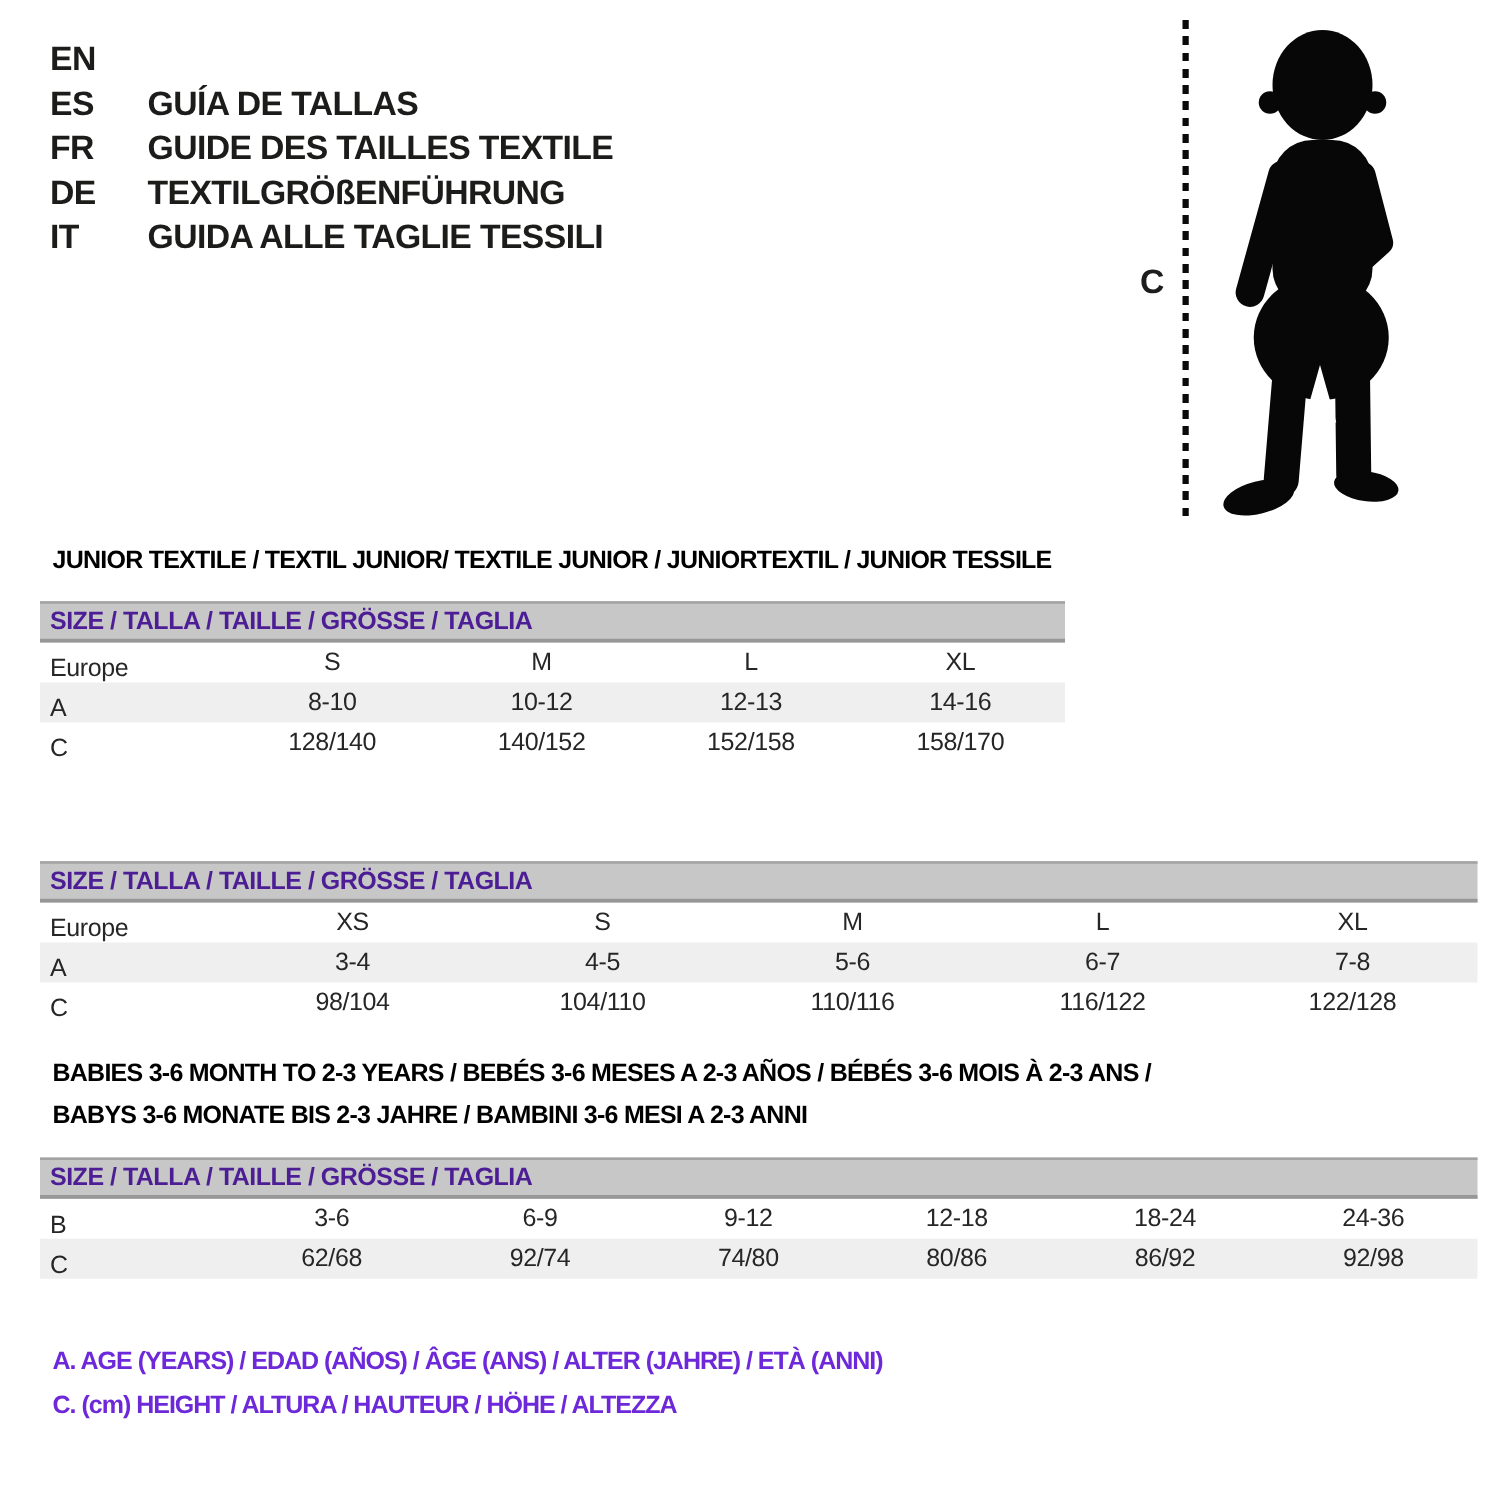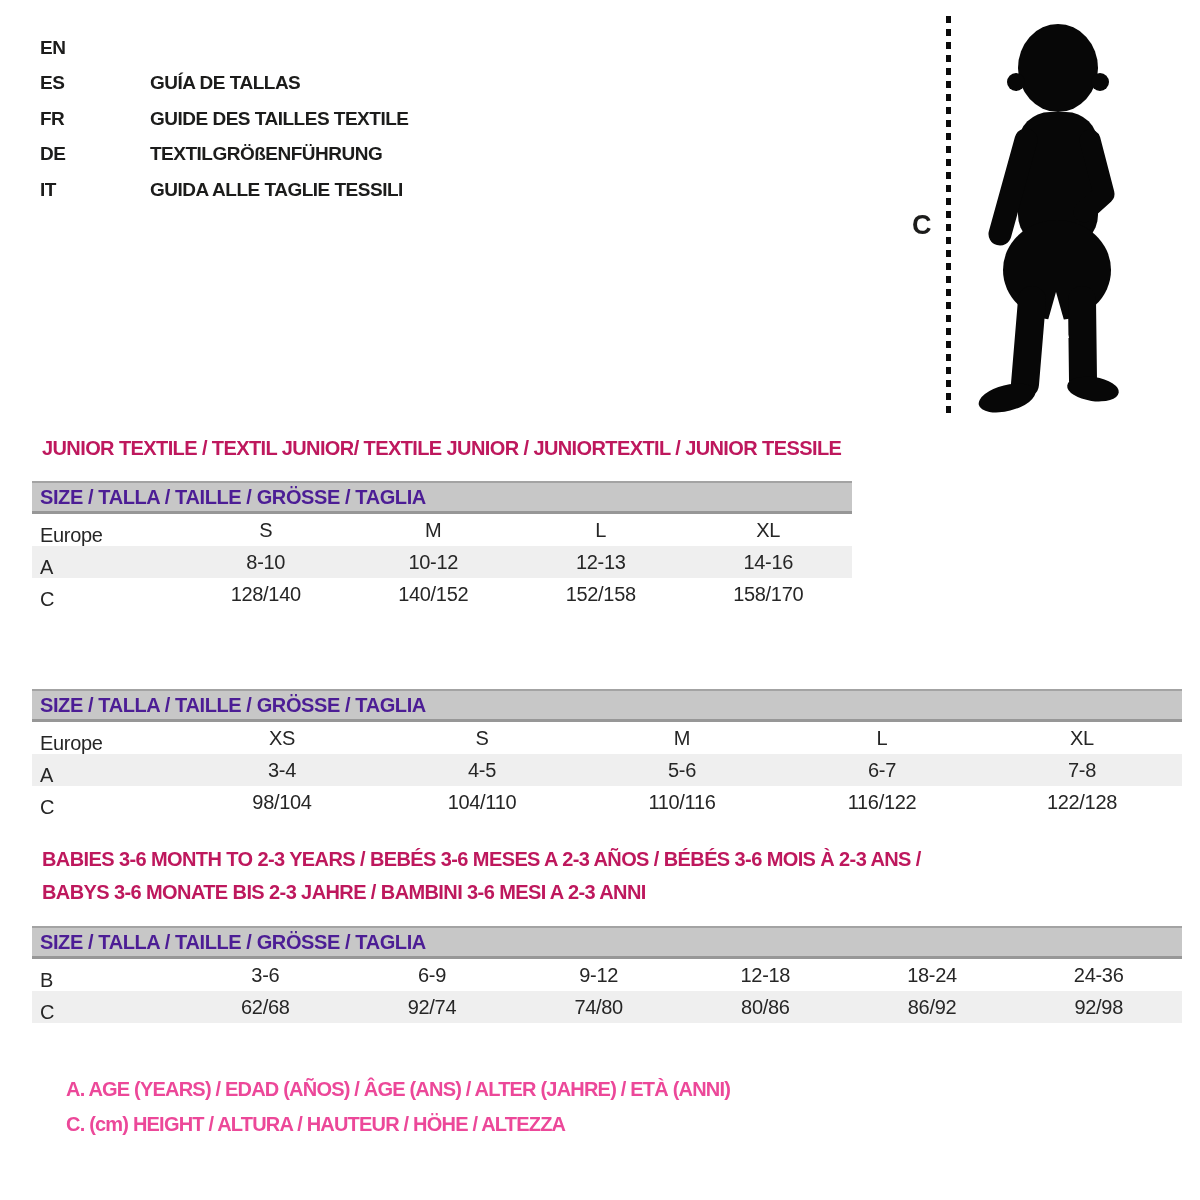--- a/index.html
+++ b/index.html
@@ -9,53 +9,53 @@
     font-family:"Liberation Sans", sans-serif;
     color:#1c1c1b;
     position:relative;
     overflow:hidden;
   }
   .canvas { position:absolute; inset:0; }
 
   
   .langs { position:absolute; left:40px; top:30px; }
   .lang-row { display:flex; height:35.5px; align-items:center;
-              font-weight:bold; font-size:19px; letter-spacing:-0.5px; white-space:nowrap;gap:32px; }
+              font-weight:bold; font-size:27px; letter-spacing:-0.5px; white-space:nowrap; }
   .lang-code { width:78px; }
 
   
   .dash-line { position:absolute; left:946px; top:16px; width:5px; height:402px;
                background:repeating-linear-gradient(to bottom, #0a0a0a 0 7px, transparent 7px 13px); }
   .c-label { position:absolute; left:912px; top:210px; font-size:27px; font-weight:bold; }
   .toddler-svg { position:absolute; left:952px; top:12px; }
 
   
   .sec-title { position:absolute; font-weight:bold; font-size:20px; letter-spacing:-0.6px;
-               color:#be185d; white-space:nowrap; }
+               color:#000000; white-space:nowrap; }
   #junior-title   { left:42px; top:437px; }
   #children-title { left:42px; top:643px; }
   #babies-title   { left:42px; top:843px; line-height:33px; }
   .title-sub { font-size:12px; vertical-align:-3px; }
 
   
   .size-table { position:absolute; left:32px; font-size:20px; letter-spacing:-0.3px; color:#262626; }
   #junior-table   { top:481px; width:820px; }
   #children-table { top:689px; width:1150px; }
   #babies-table   { top:926px; width:1150px; }
   .thead { height:33px; background:#c7c7c7; border-top:2px solid #a3a3a3; border-bottom:3px solid #979797;
            display:flex; align-items:center; padding-left:8px;
            font-weight:bold; color:#4c1d95; font-size:20px; letter-spacing:-0.4px; }
   .trow { display:flex; height:32px; align-items:center; }
   .trow.striped { background:#efefef; }
   .lbl { width:150px; padding-left:8px;margin-top:10px; }
   .cell { flex:1; text-align:center; }
 
   
   .footnotes { position:absolute; left:42px; top:1072px; font-weight:bold; font-size:20px;
-               letter-spacing:-0.8px; line-height:35px; color:#ec4899; white-space:nowrap;margin-left:24px; }
+               letter-spacing:-0.8px; line-height:35px; color:#6d28d9; white-space:nowrap; }
 </style>
 </head>
 <body>
 
 <div class="canvas">
 
   <div class="langs">
     <div class="lang-row">
       <span class="lang-code">EN</span>
     </div>

